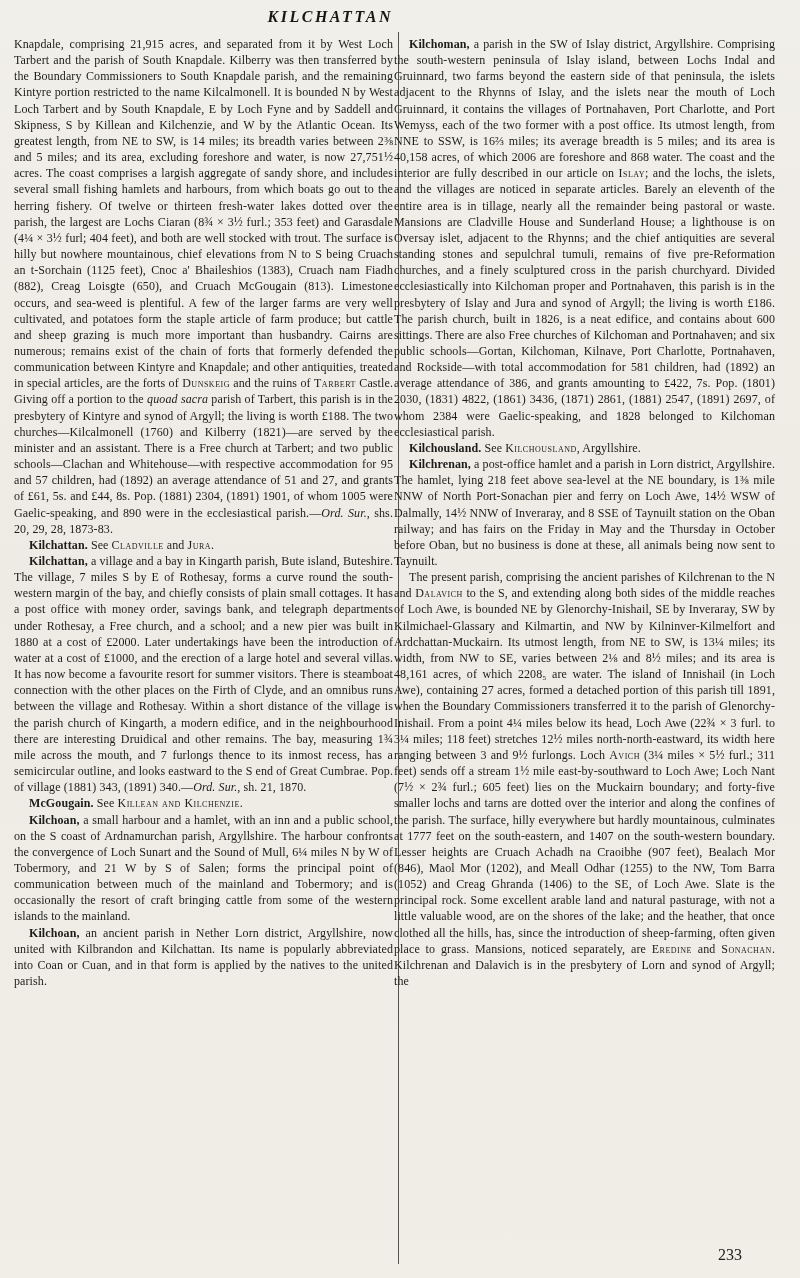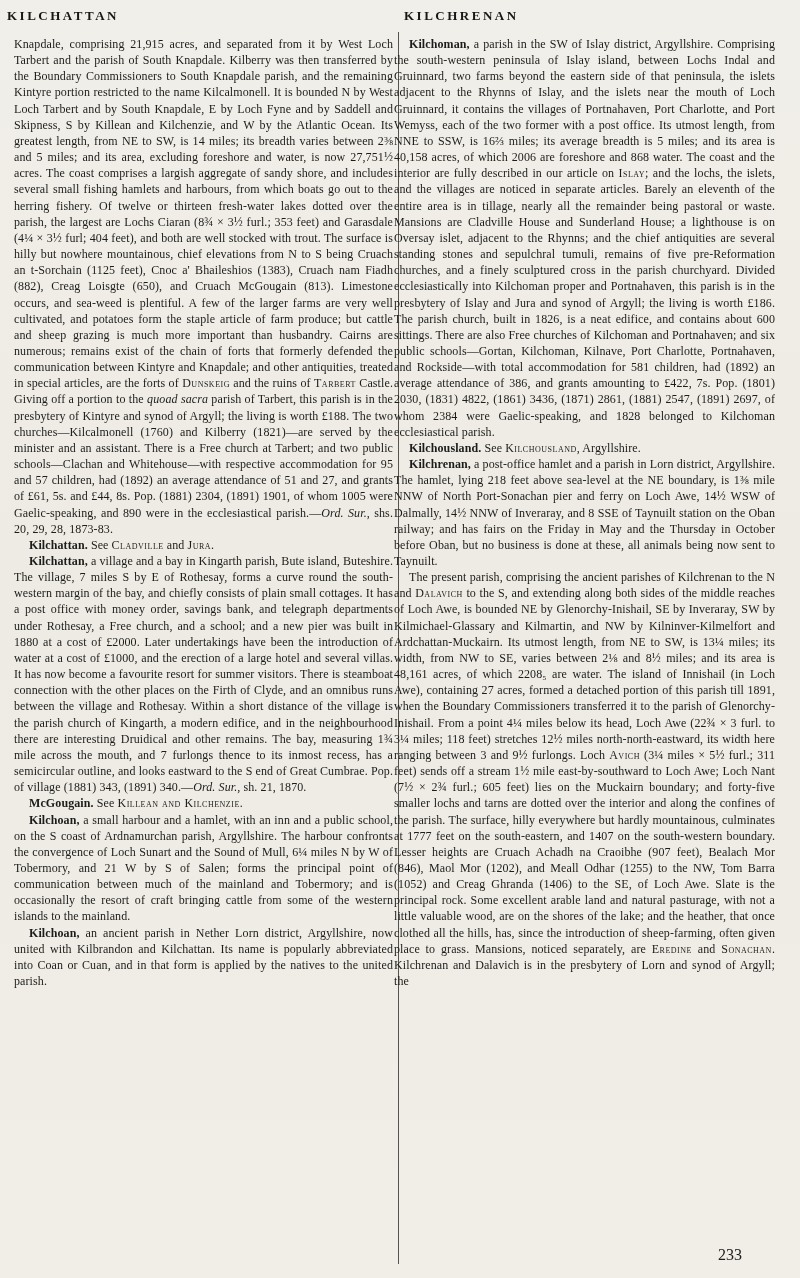--- a/index.html
+++ b/index.html
@@ -10,25 +10,26 @@
     margin: 0 auto;
     background: linear-gradient(180deg, #f1efe9 0%, #edebe3 45%, #f0eee7 100%);
     overflow: hidden;
     font-family: "Liberation Serif", "DejaVu Serif", serif;
     color: #1c1c1a;
   }
   .hdr {
     position: absolute;
     top: 8px;
     width: 386px;
-    text-align: left;
+    text-align: right;
     font-weight: 700;
-    font-size: 13px;
+    font-size: 16px;
     letter-spacing: 2.5px;
     color: #171715;
+    font-style: italic;
   }
   #hdr-left  { left: 7px; }
   #hdr-right { left: 404px; }
   .divider {
     position: absolute;
     left: 398px;
     top: 32px;
     width: 1px;
     height: 1232px;
     background: #55534d;
@@ -58,21 +59,20 @@
     text-align: center;
     font-size: 16px;
     color: #1c1c1a;
   }
 </style>
 </head>
 <body>
 
 <div class="page" style="color: rgb(28, 28, 26);">
   <div class="hdr" id="hdr-left">KILCHATTAN</div>
-  <div class="hdr" id="hdr-right">KILCHRENAN</div>
   <div class="divider"></div>
   <div class="col" id="col-left">
       <p class="para"><span>Knapdale, comprising 21,915 acres, and separated from it by West Loch Tarbert and the parish of South Knapdale.  Kilberry was then transferred by the Boundary Commissioners to South Knapdale parish, and the remaining Kintyre portion restricted to the name Kilcalmonell.  It is bounded N by West Loch Tarbert and by South Knapdale, E by Loch Fyne and by Saddell and Skipness, S by Killean and Kilchenzie, and W by the Atlantic Ocean.  Its greatest length, from NE to SW, is 14 miles; its breadth varies between 2⅜ and 5 miles; and its area, excluding foreshore and water, is now 27,751½ acres.  The coast comprises a largish aggregate of sandy shore, and includes several small fishing hamlets and harbours, from which boats go out to the herring fishery.  Of twelve or thirteen fresh-water lakes dotted over the parish, the largest are Lochs Ciaran (8¾ × 3½ furl.; 353 feet) and Garasdale (4¼ × 3½ furl; 404 feet), and both are well stocked with trout.  The surface is hilly but nowhere mountainous, chief elevations from N to S being Cruach an t-Sorchain (1125 feet), Cnoc a' Bhaileshios (1383), Cruach nam Fiadh (882), Creag Loisgte (650), and Cruach McGougain (813).  Limestone occurs, and sea-weed is plentiful.  A few of the larger farms are very well cultivated, and potatoes form the staple article of farm produce; but cattle and sheep grazing is much more important than husbandry.  Cairns are numerous; remains exist of the chain of forts that formerly defended the communication between Kintyre and Knapdale; and other antiquities, treated in special articles, are the forts of </span><span class="seg-sc">Dunskeig</span><span> and the ruins of </span><span class="seg-sc">Tarbert</span><span> Castle.  Giving off a portion to the </span><span class="seg-i">quoad sacra</span><span> parish of Tarbert, this parish is in the presbytery of Kintyre and synod of Argyll; the living is worth £188.  The two churches—Kilcalmonell (1760) and Kilberry (1821)—are served by the minister and an assistant.  There is a Free church at Tarbert; and two public schools—Clachan and Whitehouse—with respective accommodation for 95 and 57 children, had (1892) an average attendance of 51 and 27, and grants of £61, 5s. and £44, 8s.  Pop. (1881) 2304, (1891) 1901, of whom 1005 were Gaelic-speaking, and 890 were in the ecclesiastical parish.—</span><span class="seg-i">Ord. Sur.</span><span>, shs. 20, 29, 28, 1873-83.</span></p>
       <p class="para indent"><span class="seg-b">Kilchattan.</span><span>  See </span><span class="seg-sc">Cladville</span><span> and </span><span class="seg-sc">Jura</span><span>.</span></p>
       <p class="para indent"><span class="seg-b">Kilchattan,</span><span> a village and a bay in Kingarth parish, Bute island, Buteshire.  The village, 7 miles S by E of Rothesay, forms a curve round the south-western margin of the bay, and chiefly consists of plain small cottages.  It has a post office with money order, savings bank, and telegraph departments under Rothesay, a Free church, and a school; and a new pier was built in 1880 at a cost of £2000.  Later undertakings have been the introduction of water at a cost of £1000, and the erection of a large hotel and several villas.  It has now become a favourite resort for summer visitors.  There is steamboat connection with the other places on the Firth of Clyde, and an omnibus runs between the village and Rothesay.  Within a short distance of the village is the parish church of Kingarth, a modern edifice, and in the neighbourhood there are interesting Druidical and other remains.  The bay, measuring 1¾ mile across the mouth, and 7 furlongs thence to its inmost recess, has a semicircular outline, and looks eastward to the S end of Great Cumbrae.  Pop. of village (1881) 343, (1891) 340.—</span><span class="seg-i">Ord. Sur.</span><span>, sh. 21, 1870.</span></p>
       <p class="para indent"><span class="seg-b">McGougain.</span><span>  See </span><span class="seg-sc">Killean and Kilchenzie</span><span>.</span></p>
       <p class="para indent"><span class="seg-b">Kilchoan,</span><span> a small harbour and a hamlet, with an inn and a public school, on the S coast of Ardnamurchan parish, Argyllshire.  The harbour confronts the convergence of Loch Sunart and the Sound of Mull, 6¼ miles N by W of Tobermory, and 21 W by S of Salen; forms the principal point of communication between much of the mainland and Tobermory; and is occasionally the resort of craft bringing cattle from some of the western islands to the mainland.</span></p>
       <p class="para indent"><span class="seg-b">Kilchoan,</span><span> an ancient parish in Nether Lorn district, Argyllshire, now united with Kilbrandon and Kilchattan.  Its name is popularly abbreviated into Coan or Cuan, and in that form is applied by the natives to the united parish.</span></p>
     </div>
   <div class="col" id="col-right">

